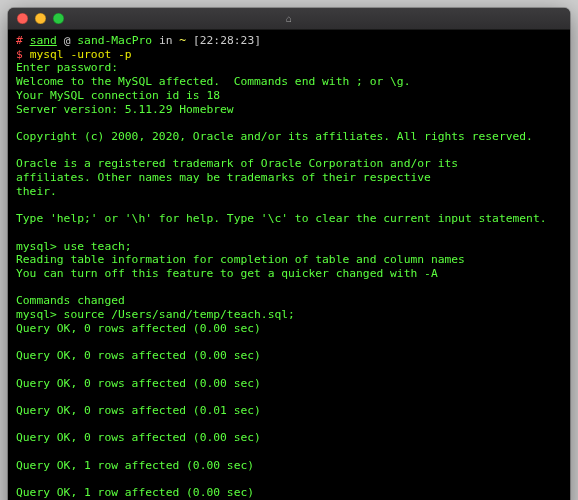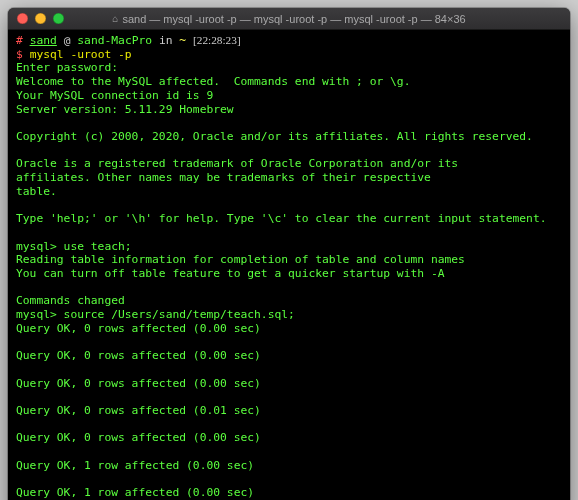--- a/index.html
+++ b/index.html
@@ -67,59 +67,58 @@
       white-space: pre;
       color: #5bff3e;
       min-height: 460px;
     }
     .ps1-hash { color: #ff4d4d; }
     .ps1-user { color: #5bff3e; text-decoration: underline; }
     .ps1-at   { color: #cccccc; }
     .ps1-host { color: #5bff3e; }
     .ps1-in   { color: #cccccc; }
     .ps1-path { color: #ffff55; }
-    .ps1-time { color: #cccccc; font-family: Liberation Serif, serif; }
+    .ps1-time { color: #cccccc; }
     .cmd-dollar { color: #ff4d4d; }
     .cmd-text   { color: #e8e800; }
     .out { color: #5bff3e; }
   </style>
 </head>
 <body>
 
 <div class="window">
   <div class="titlebar">
     <div class="traffic">
       <div class="dot red"></div>
       <div class="dot yellow"></div>
       <div class="dot green"></div>
     </div>
     <div class="title">
       <span class="home-icon">⌂</span>
-      <span>sand — mysql -uroot -p — mysql -uroot -p — mysql -uroot -p — 84×36</span>
     </div>
   </div>
 
   <div class="terminal"><span class="ps1-hash">#</span> <span class="ps1-user">sand</span> <span class="ps1-at">@</span> <span class="ps1-host">sand-MacPro</span> <span class="ps1-in">in</span> <span class="ps1-path">~</span> <span class="ps1-time">[22:28:23]</span>
 <span class="cmd-dollar">$</span> <span class="cmd-text">mysql -uroot -p</span>
 <span class="out">Enter password:</span>
 <span class="out">Welcome to the MySQL affected.  Commands end with ; or \g.</span>
-<span class="out">Your MySQL connection id is 9</span>
+<span class="out">Your MySQL connection id is 18</span>
 <span class="out">Server version: 5.11.29 Homebrew</span>
 
 <span class="out">Copyright (c) 2000, 2020, Oracle and/or its affiliates. All rights reserved.</span>
 
 <span class="out">Oracle is a registered trademark of Oracle Corporation and/or its</span>
 <span class="out">affiliates. Other names may be trademarks of their respective</span>
-<span class="out">table.</span>
+<span class="out">their.</span>
 
 <span class="out">Type 'help;' or '\h' for help. Type '\c' to clear the current input statement.</span>
 
 <span class="out">mysql&gt; use teach;</span>
 <span class="out">Reading table information for completion of table and column names</span>
-<span class="out">You can turn off table feature to get a quicker startup with -A</span>
+<span class="out">You can turn off this feature to get a quicker changed with -A</span>
 
 <span class="out">Commands changed</span>
 <span class="out">mysql&gt; source /Users/sand/temp/teach.sql;</span>
 <span class="out">Query OK, 0 rows affected (0.00 sec)</span>
 
 <span class="out">Query OK, 0 rows affected (0.00 sec)</span>
 
 <span class="out">Query OK, 0 rows affected (0.00 sec)</span>
 
 <span class="out">Query OK, 0 rows affected (0.01 sec)</span>

